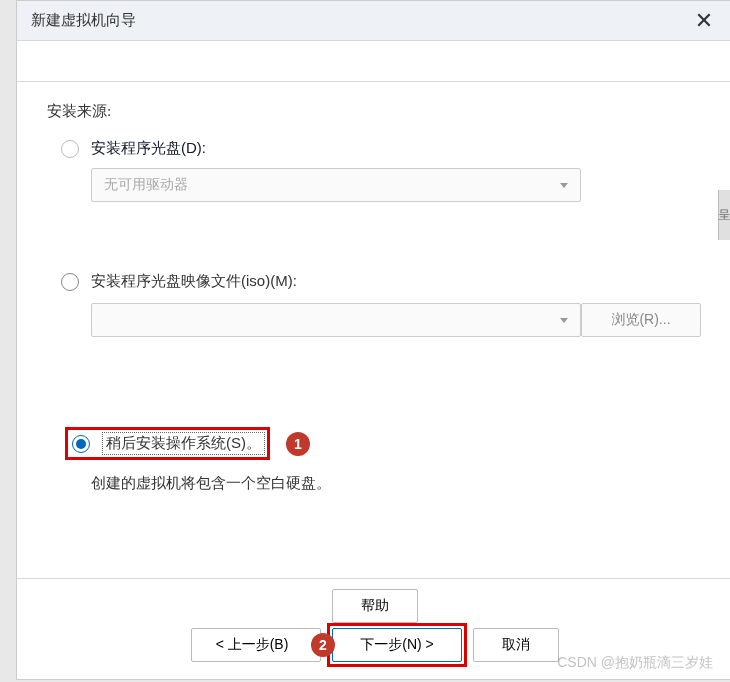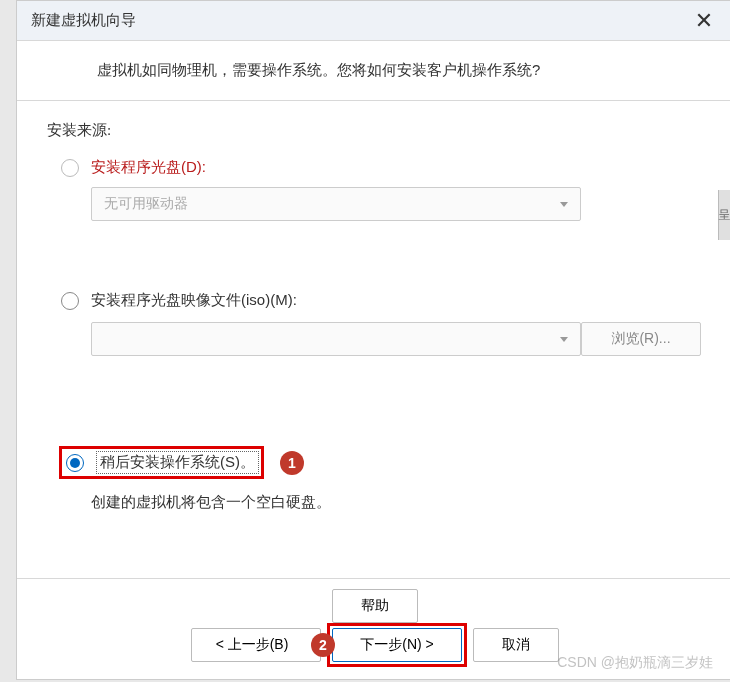--- a/index.html
+++ b/index.html
@@ -102,21 +102,21 @@
       height: 10px;
       background: #0067c0;
       border-radius: 50%;
       top: 3px;
       left: 3px;
     }
     .option-label {
       font-size: 15px;
     }
     .option-label.disabled {
-      color: #b91c1c;
+      color: #0f172a;
     }
     .dropdown {
       margin-left: 44px;
       width: 490px;
       height: 34px;
       border: 1px solid #ccc;
       background: #fafafa;
       display: flex;
       align-items: center;
       justify-content: space-between;
@@ -268,21 +268,20 @@
 <div class="dialog">
 
   <div class="titlebar">
     <span class="titlebar-title">新建虚拟机向导</span>
     <div class="close-btn">
       <span>✕</span>
     </div>
   </div>
 
   <div class="header">
-    <div class="header-subtitle">虚拟机如同物理机，需要操作系统。您将如何安装客户机操作系统?</div>
   </div>
 
   <div class="content">
     <div class="section-label">安装来源:</div>
 
     <div class="option-row">
       <div class="radio disabled"></div>
       <span class="option-label disabled">安装程序光盘(D):</span>
     </div>
     <div class="dropdown">
@@ -297,21 +296,21 @@
     <div class="iso-row">
       <div class="dropdown2">
         <span></span>
         <span class="chevron"></span>
       </div>
       <div class="browse-btn">
         <span>浏览(R)...</span>
       </div>
     </div>
 
-    <div style="display:flex; align-items:center; margin-left:12px;">
+    <div style="display:flex; align-items:center; margin-left:18px;">
       <div class="red-box-option">
         <div class="radio selected" style="margin-left:2px;"></div>
         <span class="option-label dotted-label">稍后安装操作系统(S)。</span>
       </div>
       <div class="annotation-circle">1</div>
     </div>
     <div class="desc-text">创建的虚拟机将包含一个空白硬盘。</div>
 
   </div>
 

